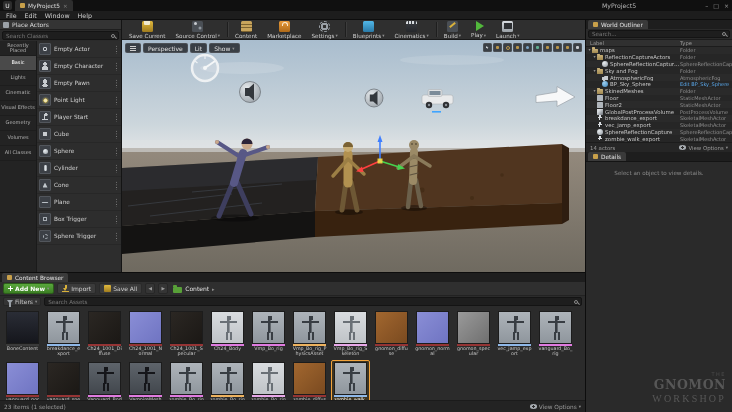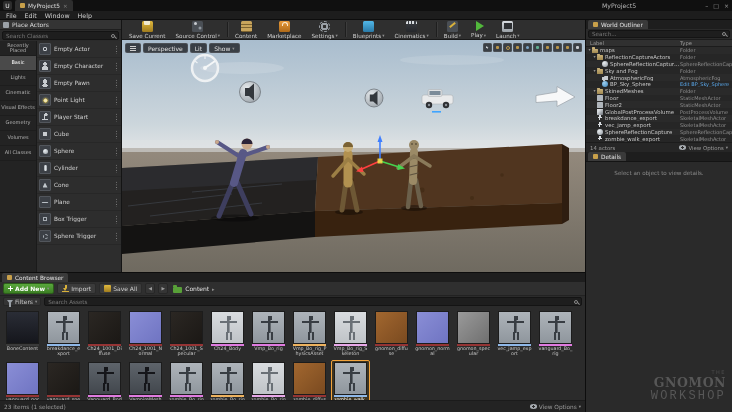--- a/index.html
+++ b/index.html
@@ -159,21 +159,21 @@
 .oli-skel{background:radial-gradient(circle at 50% 18%,#d8dce0 1.1px,transparent 1.35px),linear-gradient(#d8dce0,#d8dce0) 50% 60%/1.3px 3.4px no-repeat,linear-gradient(#d8dce0,#d8dce0) 50% 42%/4px 1.2px no-repeat}
 .ol-lbl{flex:1;white-space:nowrap;overflow:hidden;text-overflow:ellipsis}
 .ol-type{width:52px;flex:none;font-size:5px;color:#8f8f8f;white-space:nowrap;overflow:hidden}
 .ol-type.link{color:#59a7ea}
 .ol-footer{height:10px;display:flex;align-items:center;padding:0 4px;font-size:5.4px;color:#9a9a9a;background:#262626;border-top:1px solid #1c1c1c;flex:none}
 .details-body{flex:1;background:#2a2a2a;position:relative;border-top:1px solid #141414}
 .details-empty{margin-top:8px;text-align:center;font-size:5.6px;color:#8a8a8a;padding:0 4px}
 .watermark{position:absolute;right:6px;bottom:8px;text-align:right;line-height:1.15;user-select:none}
 .wm-the{font-size:5px;letter-spacing:1.5px;color:#4c4c4c}
 .wm-gnomon{font-size:12.5px;font-weight:bold;letter-spacing:.5px;color:#575757;font-family:"DejaVu Serif","Liberation Serif",serif}
-.wm-workshop{font-size:12px;letter-spacing:2.2px;color:#575757;font-family:Liberation Mono, monospace}
+.wm-workshop{font-size:10px;letter-spacing:2.2px;color:#575757;font-family:Liberation Serif, serif}
 </style>
 </head>
 <body>
 
 <div class="app">
 
   <div class="titlebar">
     <div class="ue-logo">
         <span>U</span>
       </div>

